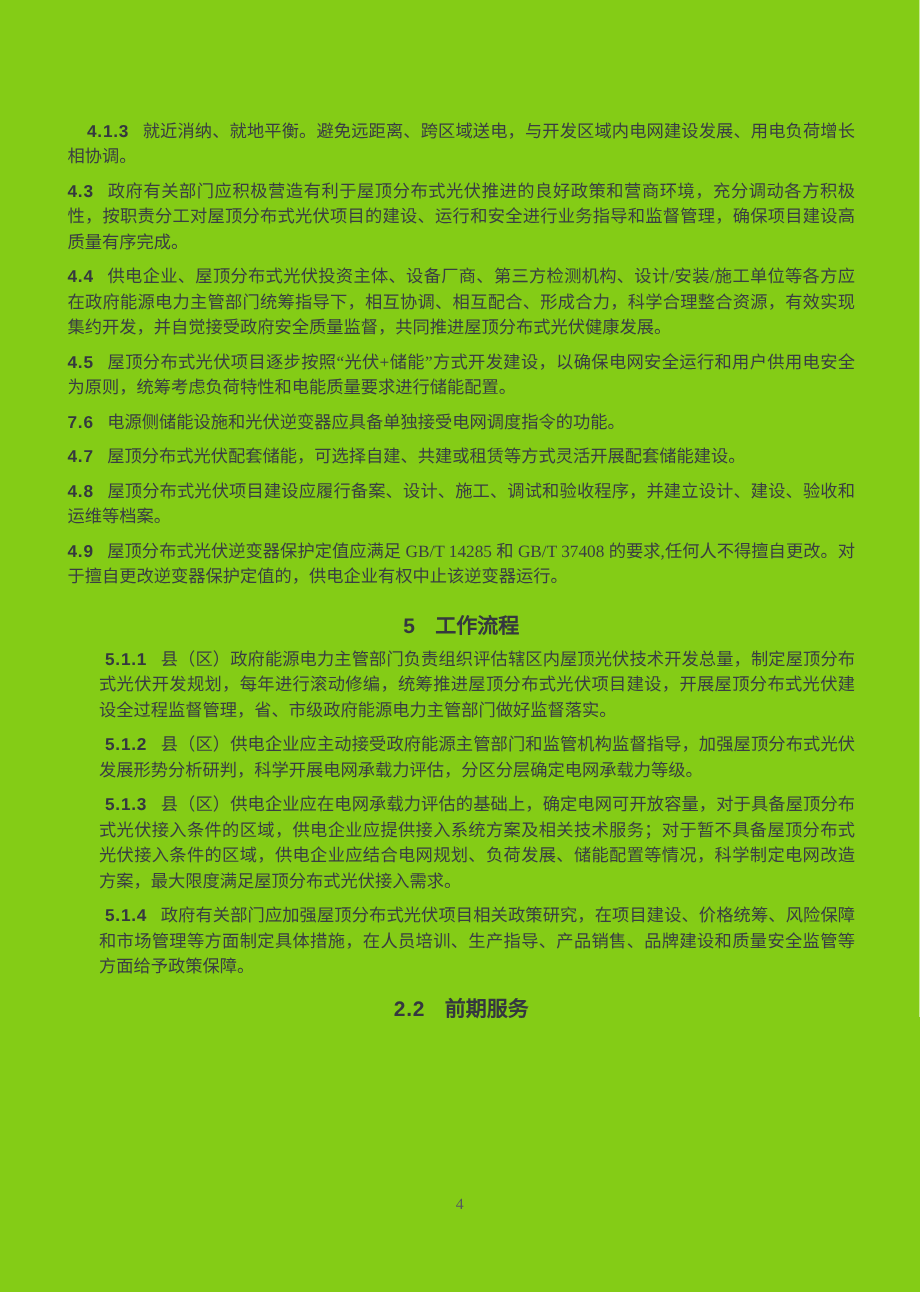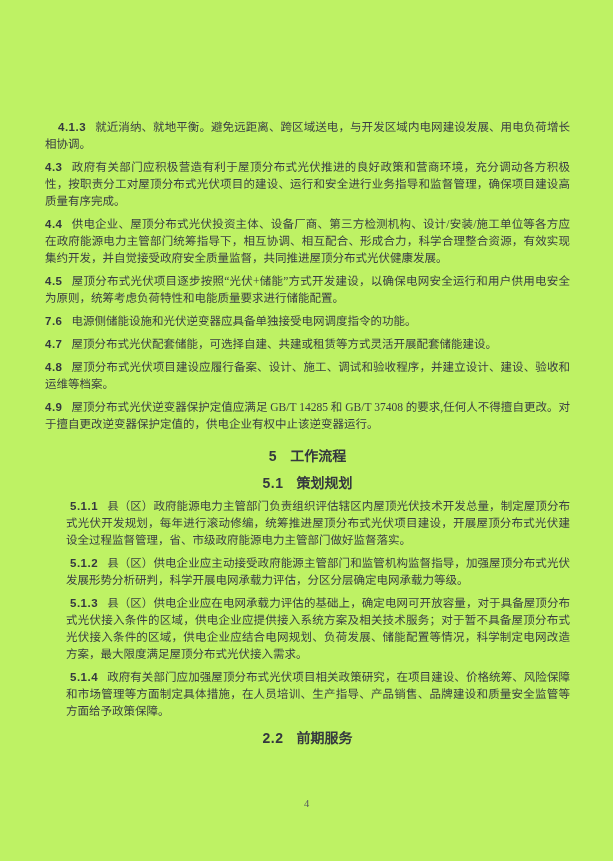--- a/index.html
+++ b/index.html
@@ -5,22 +5,22 @@
   html, body {
     margin: 0;
     padding: 0;
     background: #ffffff;
   }
   .page {
     position: relative;
     width: 613px;
     height: 861px;
     box-sizing: border-box;
-    background: #bef264;
-    padding: 119px 43px 0 45px;
+    background: #84cc16;
+    padding: 80px 43px 0 45px;
     font-family: "Liberation Serif", "DejaVu Serif", serif;
     font-size: 11.5px;
     line-height: 17px;
     color: #3a3d44;
     text-align: justify;
     overflow: hidden;
   }
   .para {
     margin: 0 0 6px 0;
   }
@@ -82,21 +82,20 @@
   <p class="para"><span class="num">7.6</span><span>电源侧储能设施和光伏逆变器应具备单独接受电网调度指令的功能。</span></p>
 
   <p class="para"><span class="num">4.7</span><span>屋顶分布式光伏配套储能，可选择自建、共建或租赁等方式灵活开展配套储能建设。</span></p>
 
   <p class="para"><span class="num">4.8</span><span>屋顶分布式光伏项目建设应履行备案、设计、施工、调试和验收程序，并建立设计、建设、验收和运维等档案。</span></p>
 
   <p class="para"><span class="num">4.9</span><span>屋顶分布式光伏逆变器保护定值应满足 GB/T 14285 和 GB/T 37408 的要求,任何人不得擅自更改。对于擅自更改逆变器保护定值的，供电企业有权中止该逆变器运行。</span></p>
 
   <h2 class="heading h-l1"><span class="num">5</span><span>工作流程</span></h2>
 
-  <h3 class="heading h-l2"><span class="num">5.1</span><span>策划规划</span></h3>
 
   <p class="para sub2"><span class="num">5.1.1</span><span>县（区）政府能源电力主管部门负责组织评估辖区内屋顶光伏技术开发总量，制定屋顶分布式光伏开发规划，每年进行滚动修编，统筹推进屋顶分布式光伏项目建设，开展屋顶分布式光伏建设全过程监督管理，省、市级政府能源电力主管部门做好监督落实。</span></p>
 
   <p class="para sub2"><span class="num">5.1.2</span><span>县（区）供电企业应主动接受政府能源主管部门和监管机构监督指导，加强屋顶分布式光伏发展形势分析研判，科学开展电网承载力评估，分区分层确定电网承载力等级。</span></p>
 
   <p class="para sub2"><span class="num">5.1.3</span><span>县（区）供电企业应在电网承载力评估的基础上，确定电网可开放容量，对于具备屋顶分布式光伏接入条件的区域，供电企业应提供接入系统方案及相关技术服务；对于暂不具备屋顶分布式光伏接入条件的区域，供电企业应结合电网规划、负荷发展、储能配置等情况，科学制定电网改造方案，最大限度满足屋顶分布式光伏接入需求。</span></p>
 
   <p class="para sub2"><span class="num">5.1.4</span><span>政府有关部门应加强屋顶分布式光伏项目相关政策研究，在项目建设、价格统筹、风险保障和市场管理等方面制定具体措施，在人员培训、生产指导、产品销售、品牌建设和质量安全监管等方面给予政策保障。</span></p>
 
   <h3 class="heading h-l2"><span class="num">2.2</span><span>前期服务</span></h3>

